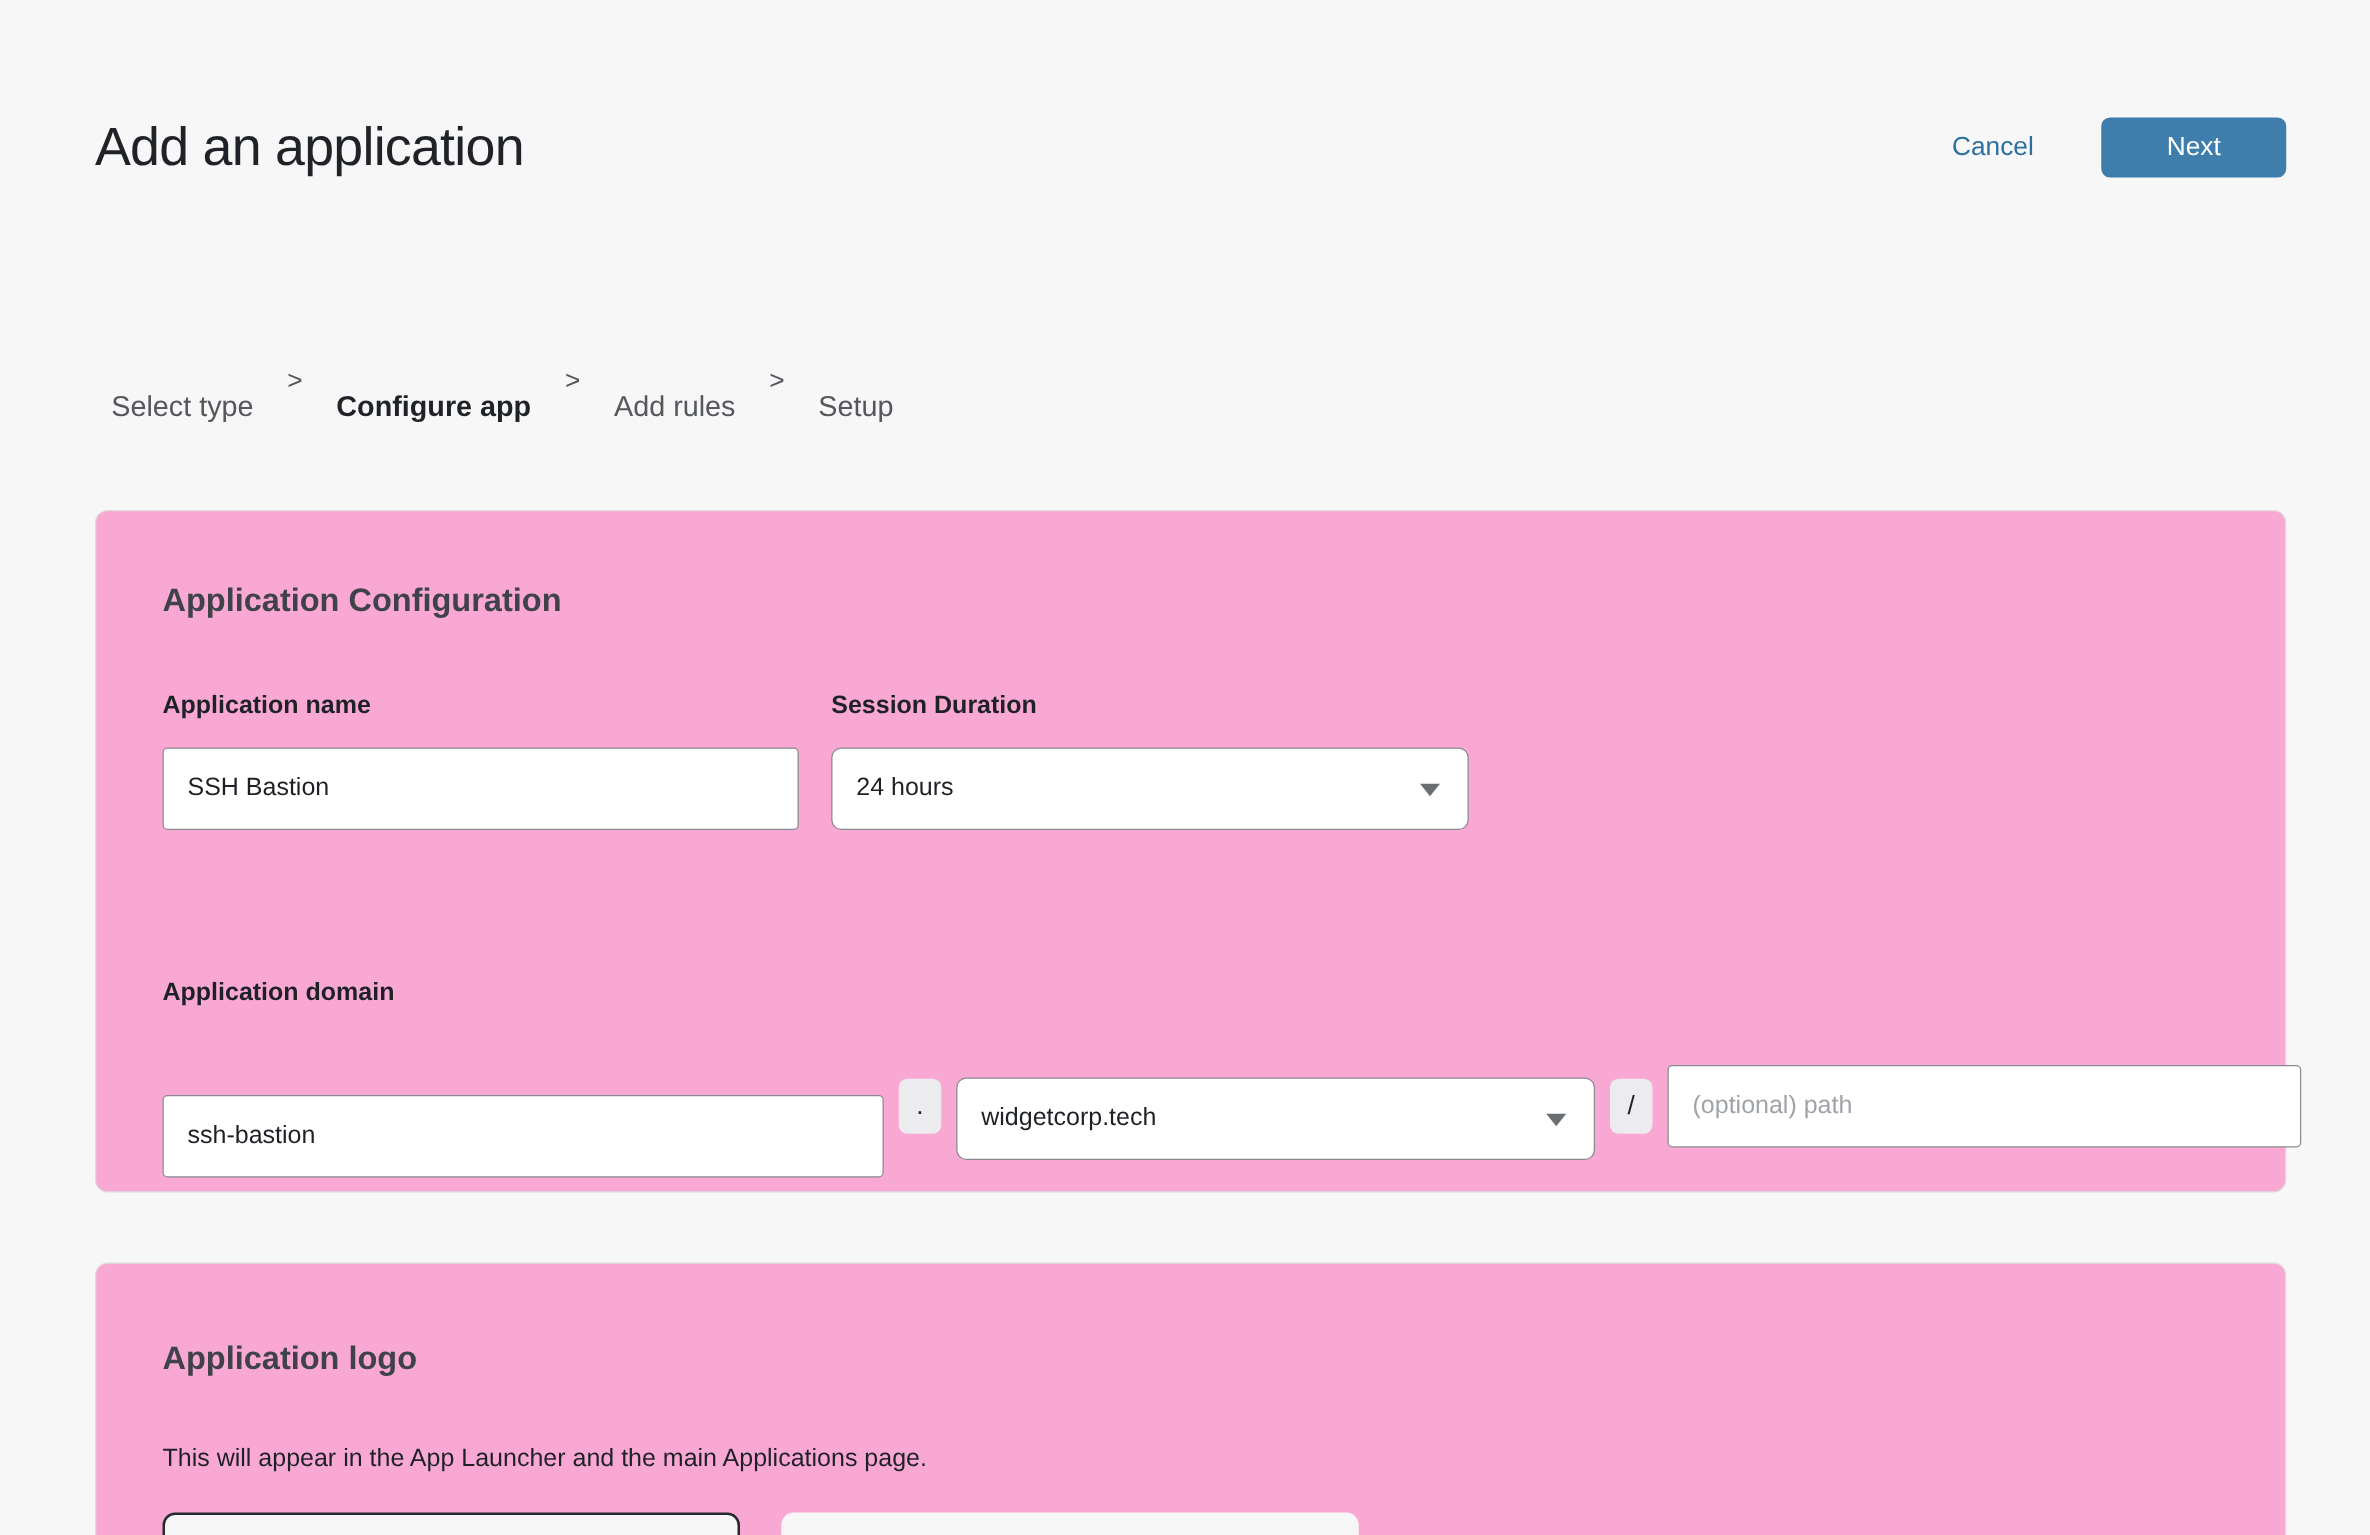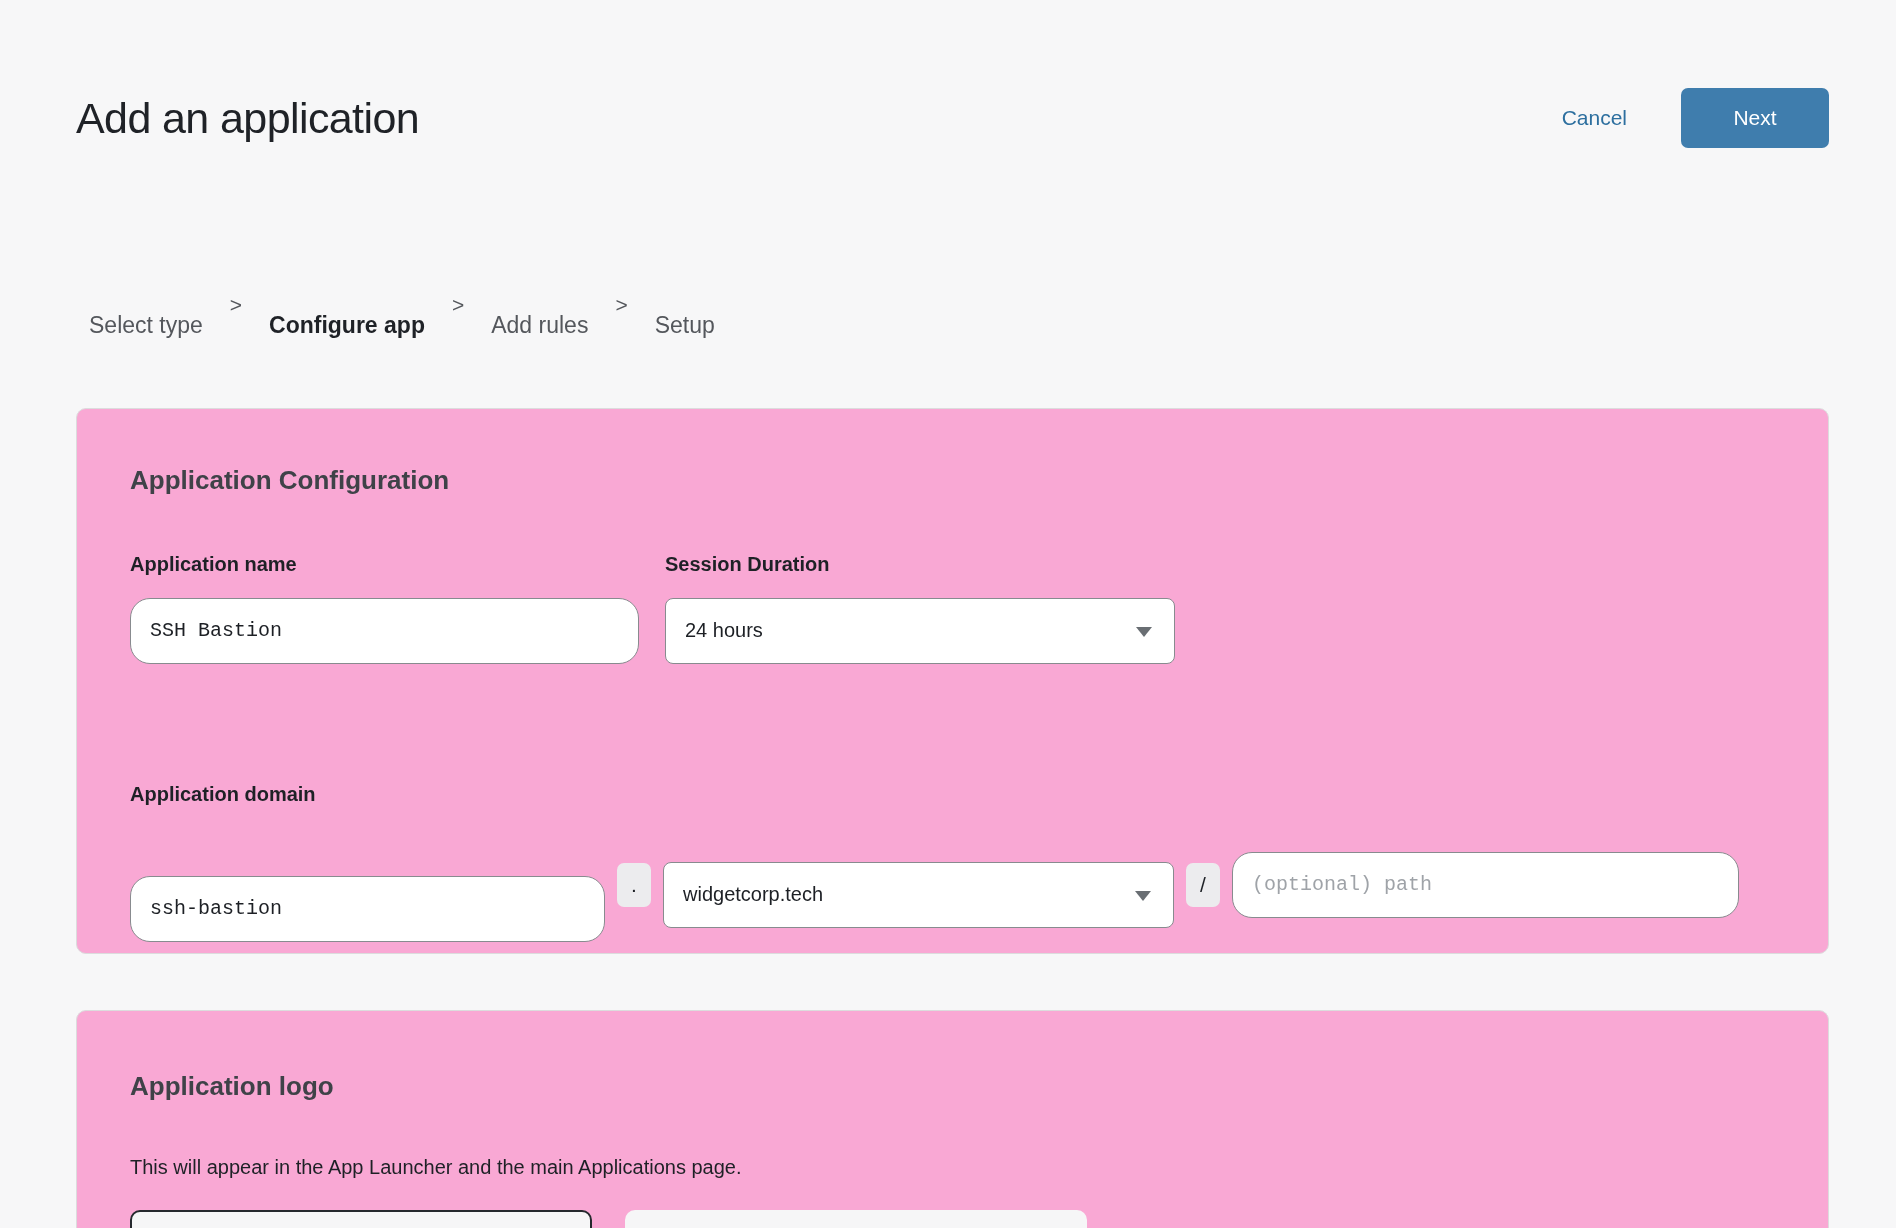--- a/index.html
+++ b/index.html
@@ -21,21 +21,21 @@
   .page-title {
     font-size: 43px; font-weight: 400; letter-spacing: -0.6px;
     color: #1f2227; line-height: 58px;
   }
   .header-actions { display: flex; align-items: center; gap: 48px; }
   .cancel-link {
     font-size: 21px; color: #2d6f9f; cursor: pointer; background: none; border: none;
     font-family: inherit;
   }
   .next-button {
-    width: 148px; height: 60px;
+    width: 148px; height: 48px;
     background: #3f7dad; color: #ffffff;
     border: none; border-radius: 7px;
     font-size: 21px; font-family: inherit; cursor: pointer;
   }
 
   
   .breadcrumb {
     display: flex; align-items: center; gap: 27px;
     margin: 96px 0 0 13px;
     font-size: 23px; color: #54575c; line-height: 26px;
@@ -65,42 +65,42 @@
     display: grid; grid-template-columns: 509px 510px; column-gap: 26px;
     margin-top: 56px;
   }
   .field-label {
     display: block;
     font-size: 20px; font-weight: bold; color: #1e2126;
     line-height: 24px; margin-bottom: 22px;
   }
   .text-input {
     width: 100%; height: 66px;
-    border: 1.5px solid #888b8f; border-radius: 20px;
+    border: 1.5px solid #888b8f; border-radius: 4px;
     padding: 0 19px; font-size: 20px; color: #1d2025;
-    font-family: Liberation Mono, monospace; background: #ffffff; outline: none;
+    font-family: Liberation Sans, sans-serif; background: #ffffff; outline: none;
   }
   .text-input::placeholder { color: #9fa3a8; }
   .select-box {
     position: relative; height: 66px;
     border: 1.5px solid #888b8f; border-radius: 8px;
     background: #ffffff; cursor: pointer;
     display: flex; align-items: center; padding: 8px 19px;
     font-size: 20px; color: #1d2025;
   }
   .select-caret {
     position: absolute; right: 22px; top: 50%; margin-top: -4px;
     width: 0; height: 0;
     border-left: 8px solid transparent; border-right: 8px solid transparent;
     border-top: 10px solid #696e73;
   }
 
   .domain-section-label { margin-top: 118px; margin-bottom: 22px; }
   .domain-row { display: flex; align-items: center; gap: 12px; }
-  .domain-row .subdomain-input { width: 475px; flex: none; margin-top: 48px; }
+  .domain-row .subdomain-input { width: 577px; flex: none; margin-top: 48px; }
   .domain-row .domain-select { width: 511px; flex: none; margin-top: 20px; }
   .domain-row .path-input { width: 507px; flex: none; }
   .sep-box {
     flex: none; width: 34px; height: 44px; border-radius: 7px;
     background: #ececee; color: #1d2025;
     display: flex; align-items: center; justify-content: center;
     font-size: 21px;
   }
 
   

